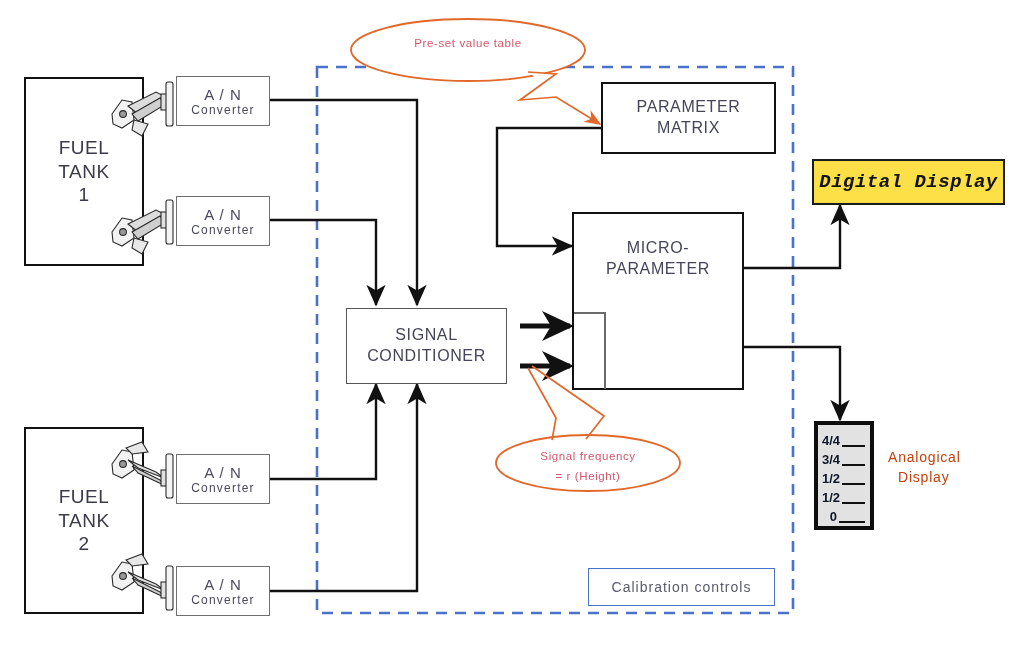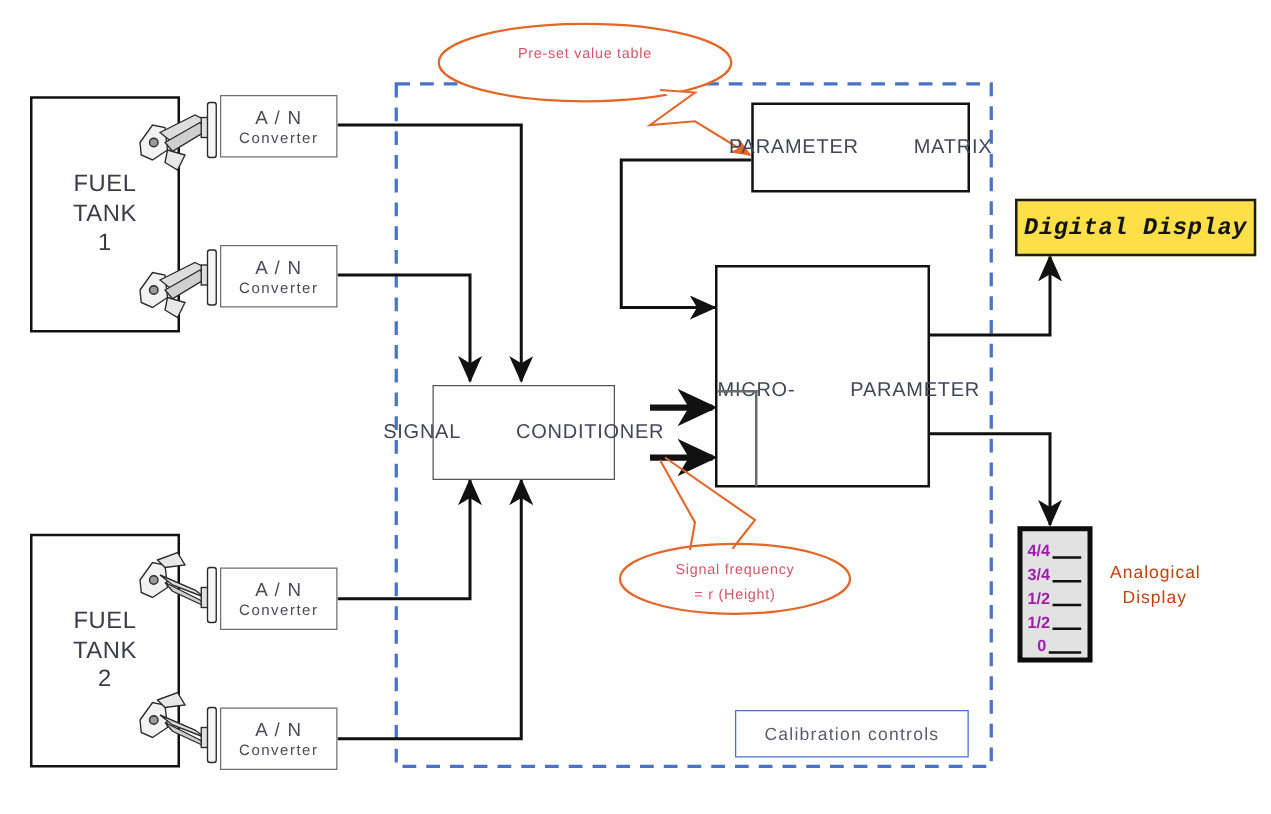--- a/index.html
+++ b/index.html
@@ -50,26 +50,25 @@
     background: #ffffff;
     flex-direction: column;
     color: #4a4a5c;
   }
   .conv .l1 { font-size: 15px; letter-spacing: 1px; }
   .conv .l2 { font-size: 12px; letter-spacing: 1.2px; }
   
   .block {
     border: 2px solid #111111;
     background: #ffffff;
-    flex-direction: row;
+    flex-direction: column;
     font-size: 16px;
     color: #45455a;
     letter-spacing: 0.6px;
     line-height: 1.3;
-    gap: 44px;
   }
   .block.thin { border: 1.5px solid #555555; }
   .mc-sub {
     position: absolute;
     box-sizing: border-box;
     border-right: 2px solid #6a6a6a;
     border-top: 2px solid #6a6a6a;
   }
   
   .digital {
@@ -91,21 +90,21 @@
   }
   .gauge-row {
     display: flex;
     align-items: flex-end;
     height: 19px;
     justify-content: flex-end;
   }
   .gauge-row .lbl {
     font-size: 13px;
     font-weight: bold;
-    color: #a21caf;
+    color: #0f172a;
     font-family: "Liberation Sans", sans-serif;
     line-height: 1;
     padding-bottom: 1px;
   }
   .gauge-row .tick {
     width: 26px;
     border-bottom: 2px solid #101010;
     margin-left: 2px;
     margin-bottom: 1px;
   }
@@ -260,21 +259,21 @@
   </div>
   <div class="node conv" style="left:176px; top:454px; width:94px; height:50px;">
     <span class="l1">A / N</span>
     <span class="l2">Converter</span>
   </div>
   <div class="node conv" style="left:176px; top:566px; width:94px; height:50px;">
     <span class="l1">A / N</span>
     <span class="l2">Converter</span>
   </div>
 
-  <div class="node block thin" style="left:346px; top:308px; width:146px; height:76px;">
+  <div class="node block thin" style="left:346px; top:308px; width:161px; height:76px;">
     <span>SIGNAL</span>
     <span>CONDITIONER</span>
   </div>
 
   <div class="node block" style="left:601px; top:82px; width:175px; height:72px;">
     <span>PARAMETER</span>
     <span>MATRIX</span>
   </div>
 
   <div class="node block" style="left:572px; top:212px; width:172px; height:178px;

